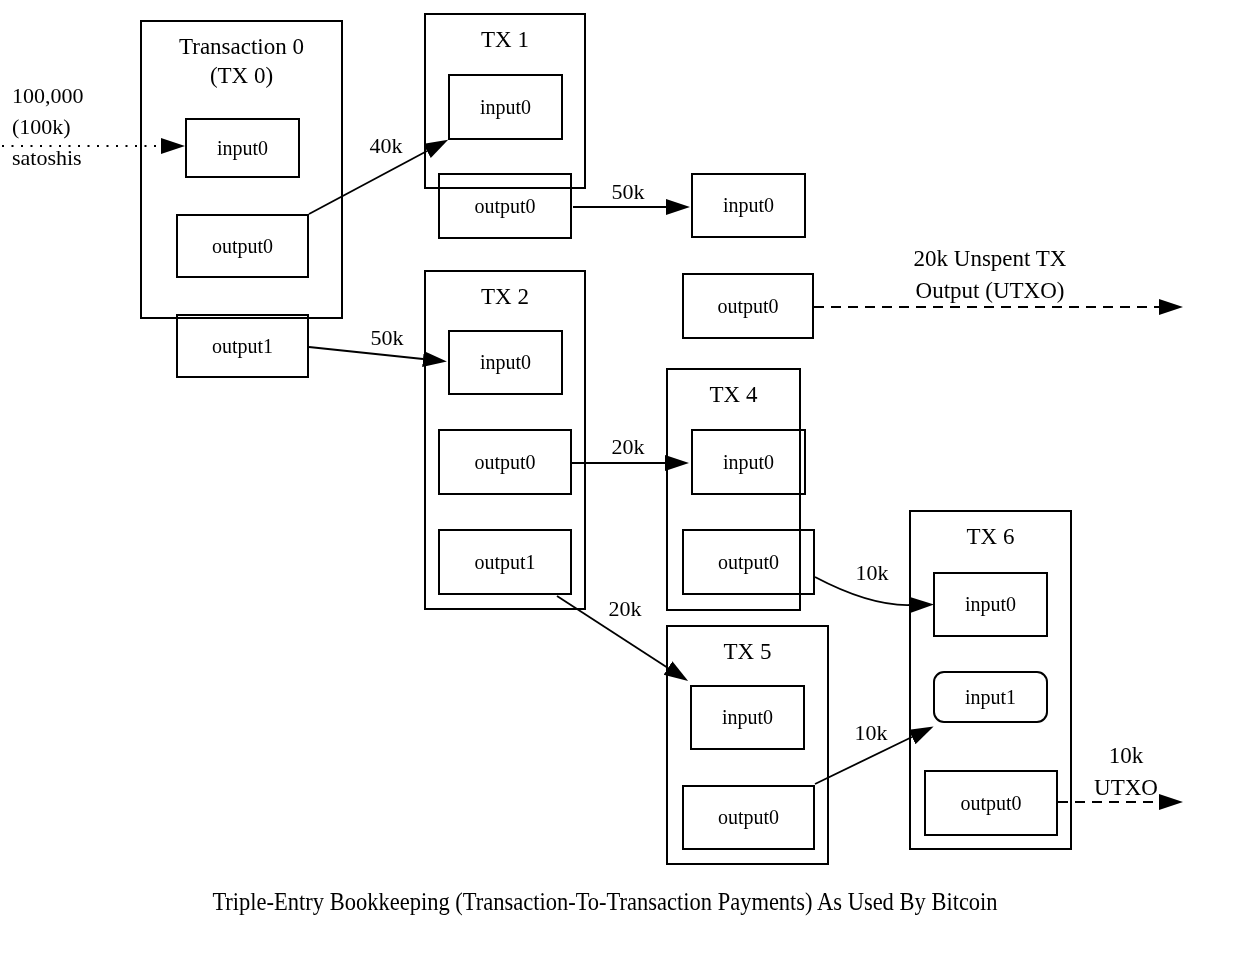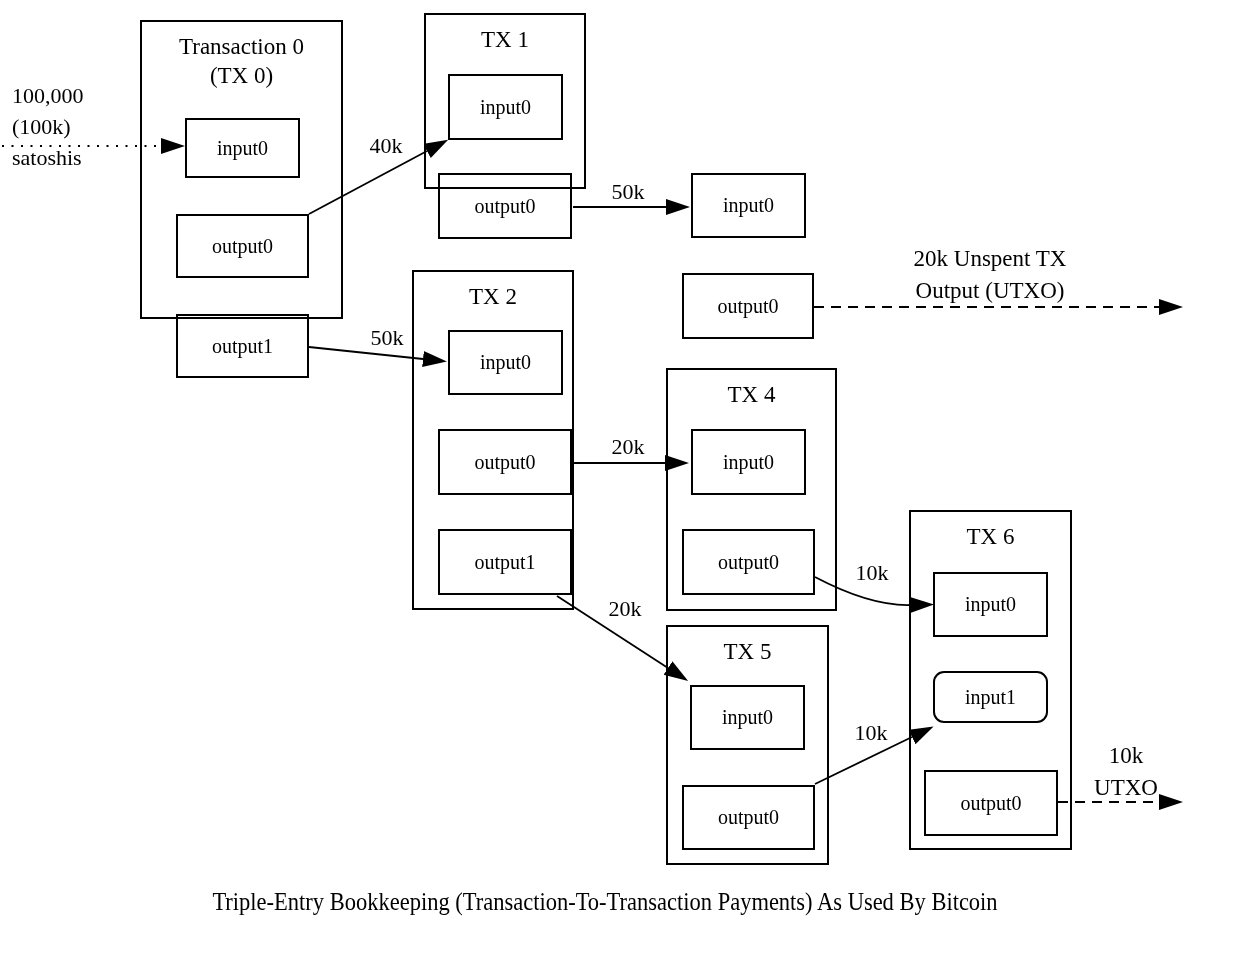--- a/index.html
+++ b/index.html
@@ -61,31 +61,31 @@
   <div class="port" style="left:185px;top:118px;width:115px;height:60px;">input0</div>
   <div class="port" style="left:176px;top:214px;width:133px;height:64px;">output0</div>
   <div class="port" style="left:176px;top:314px;width:133px;height:64px;">output1</div>
 
   <div class="txbox" style="left:424px;top:13px;width:162px;height:176px;">
     <div class="txtitle">TX 1</div>
   </div>
   <div class="port" style="left:448px;top:74px;width:115px;height:66px;">input0</div>
   <div class="port" style="left:438px;top:173px;width:134px;height:66px;">output0</div>
 
-  <div class="txbox" style="left:412px;top:270px;width:162px;height:340px;padding-left:44px;">
+  <div class="txbox" style="left:424px;top:270px;width:162px;height:340px;padding-left:44px;">
     <div class="txtitle">TX 2</div>
   </div>
   <div class="port" style="left:448px;top:330px;width:115px;height:65px;">input0</div>
   <div class="port" style="left:438px;top:429px;width:134px;height:66px;">output0</div>
   <div class="port" style="left:438px;top:529px;width:134px;height:66px;">output1</div>
 
   <div class="port" style="left:691px;top:173px;width:115px;height:65px;">input0</div>
   <div class="port" style="left:682px;top:273px;width:132px;height:66px;">output0</div>
 
-  <div class="txbox" style="left:666px;top:368px;width:171px;height:243px;">
+  <div class="txbox" style="left:666px;top:368px;width:135px;height:243px;">
     <div class="txtitle">TX 4</div>
   </div>
   <div class="port" style="left:691px;top:429px;width:115px;height:66px;">input0</div>
   <div class="port" style="left:682px;top:529px;width:133px;height:66px;">output0</div>
 
   <div class="txbox" style="left:666px;top:625px;width:163px;height:240px;">
     <div class="txtitle">TX 5</div>
   </div>
   <div class="port" style="left:690px;top:685px;width:115px;height:65px;">input0</div>
   <div class="port" style="left:682px;top:785px;width:133px;height:65px;">output0</div>

